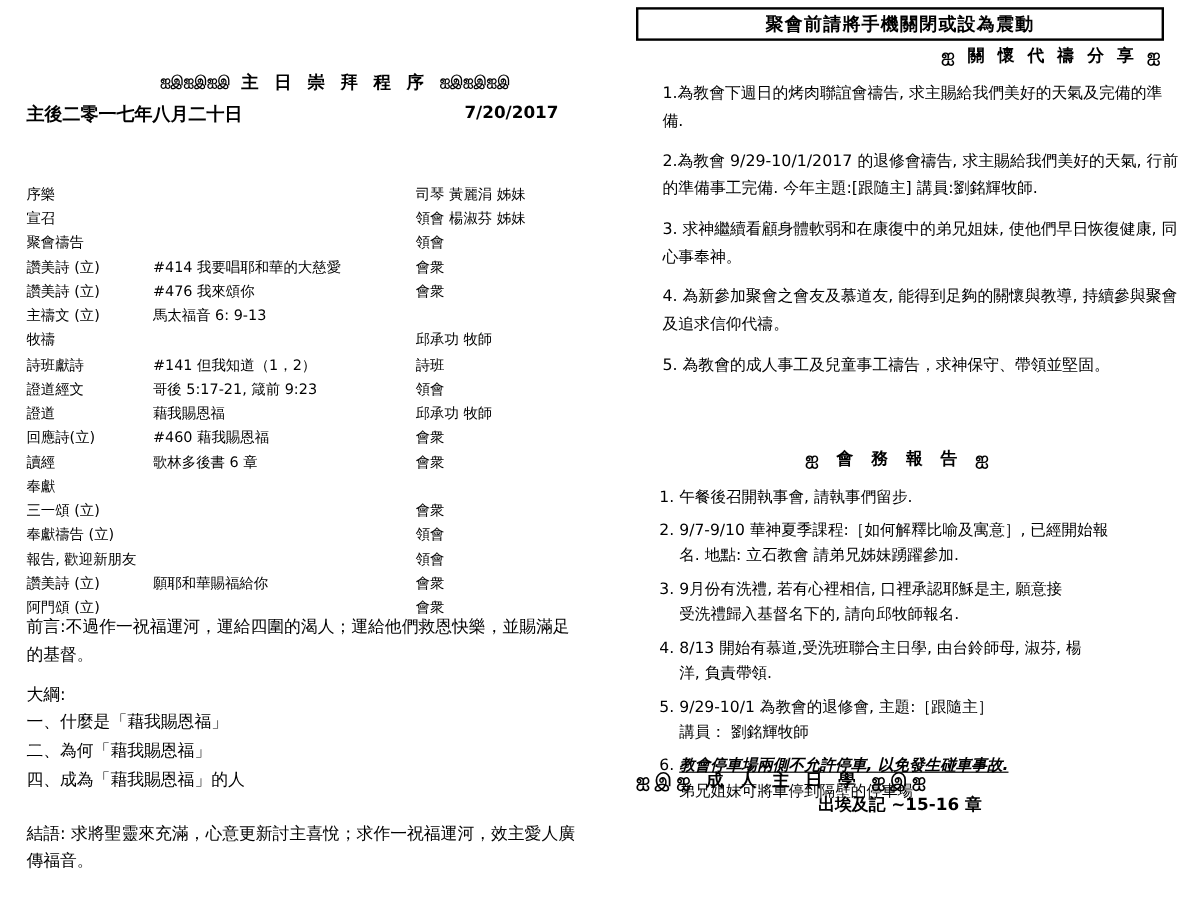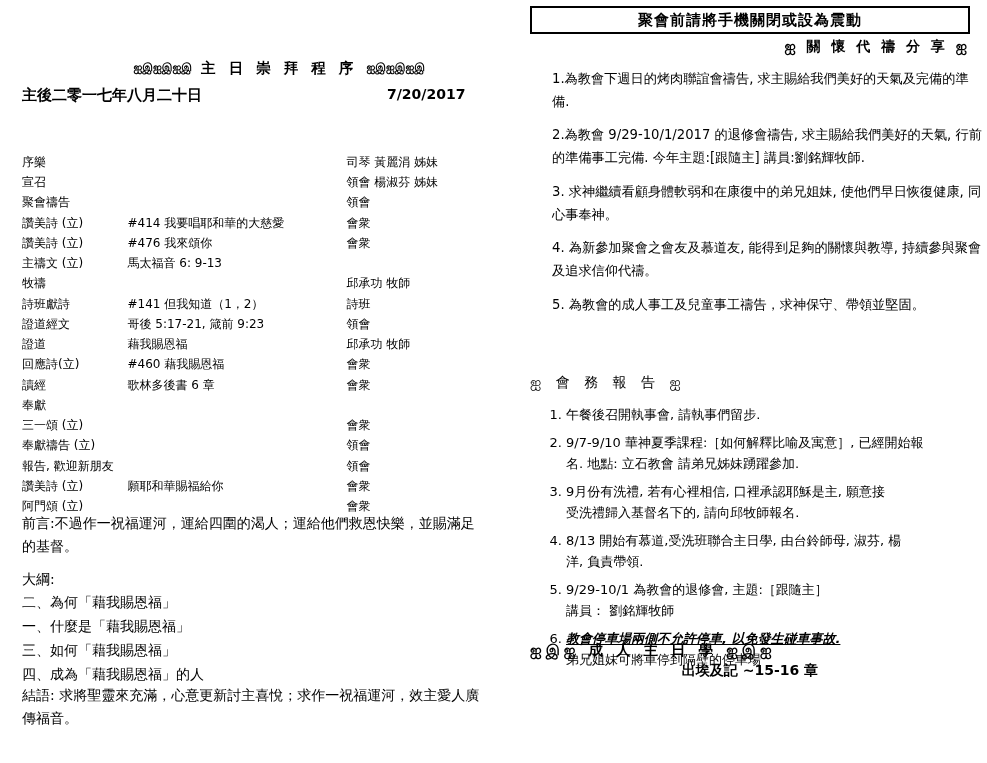--- a/index.html
+++ b/index.html
@@ -28,21 +28,21 @@
   .p-conclusion{top:684px;}
 
   
   .banner{position:absolute;left:30px;top:6px;width:440px;height:28px;border:2px solid #000;box-sizing:border-box;}
   .banner span{display:block;text-align:center;font-size:15px;font-weight:bold;line-height:25px;letter-spacing:1px;}
   .sub-head{position:absolute;left:30px;top:38px;width:440px;text-align:right;font-size:14px;font-weight:bold;letter-spacing:3px;}
 
   .prayer{position:absolute;left:32px;top:68px;width:430px;font-size:13.2px;line-height:1.72;margin-left:20px;}
   .prayer .item{margin-bottom:11px;}
 
-  .biz-head{position:absolute;left:30px;top:374px;width:440px;font-size:14px;font-weight:normal;letter-spacing:5px;}
+  .biz-head{position:absolute;left:30px;top:374px;width:440px;text-align:center;font-size:14px;font-weight:bold;letter-spacing:5px;}
   ol.biz{position:absolute;left:36px;top:404px;width:424px;margin:0;padding-left:30px;font-size:13px;line-height:1.62;}
   ol.biz li{margin-bottom:7px;}
   ol.biz li .l2{display:block;}
   .biz-underline{text-decoration:underline;font-style:italic;font-weight:bold;}
 
   .adult-head{position:absolute;left:30px;top:641px;width:440px;text-align:left;font-size:14.5px;font-weight:bold;letter-spacing:4px;}
   .adult-sub{position:absolute;left:30px;top:662px;width:440px;text-align:center;font-size:14px;font-weight:bold;}
 </style>
 </head>
 <body>
@@ -155,23 +155,22 @@
             <td class="c3">會衆</td>
           </tr>
         </tbody>
     </table>
 
     <div class="para p-preface">前言:不過作一祝福運河，運給四圍的渴人；運給他們救恩快樂，並賜滿足的基督。</div>
 
     <div class="para p-outline-title">大綱:</div>
 
     <div class="para p-outline-list" id="outline-list">
+        <div>一、什麼是「藉我賜恩福」</div>
         <div>二、為何「藉我賜恩福」</div>
-        <div>一、什麼是「藉我賜恩福」</div>
-        <div>三、如何「藉我賜恩福」</div>
         <div>四、成為「藉我賜恩福」的人</div>
       </div>
 
     <div class="para p-conclusion">結語: 求將聖靈來充滿，心意更新討主喜悅；求作一祝福運河，效主愛人廣傳福音。</div>
   </div>
 
   <div class="col-right">
 
     <div class="banner">
       <span>聚會前請將手機關閉或設為震動</span>

